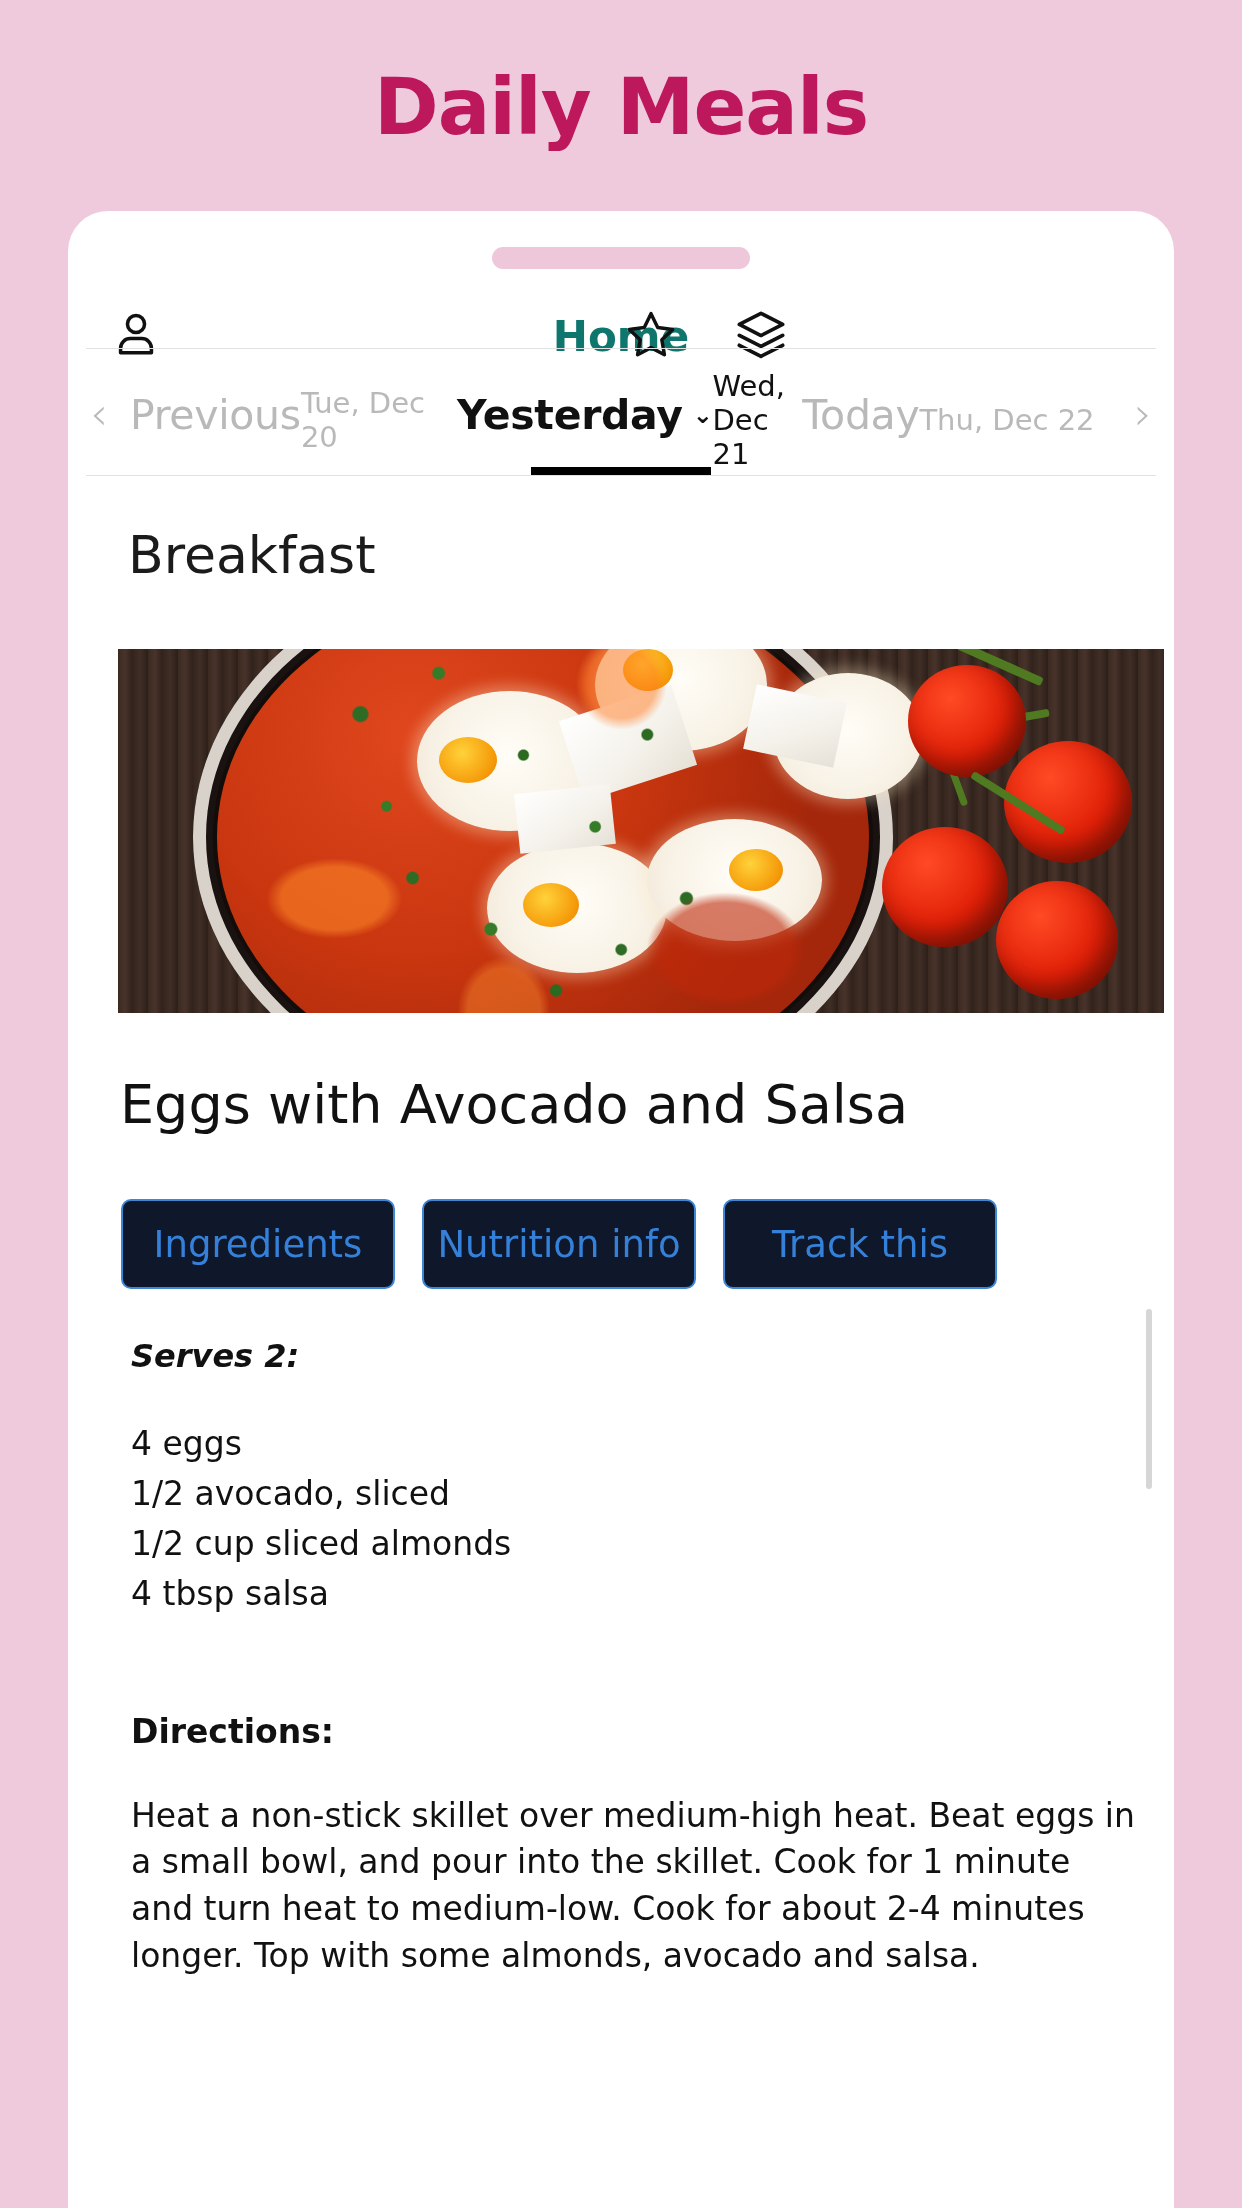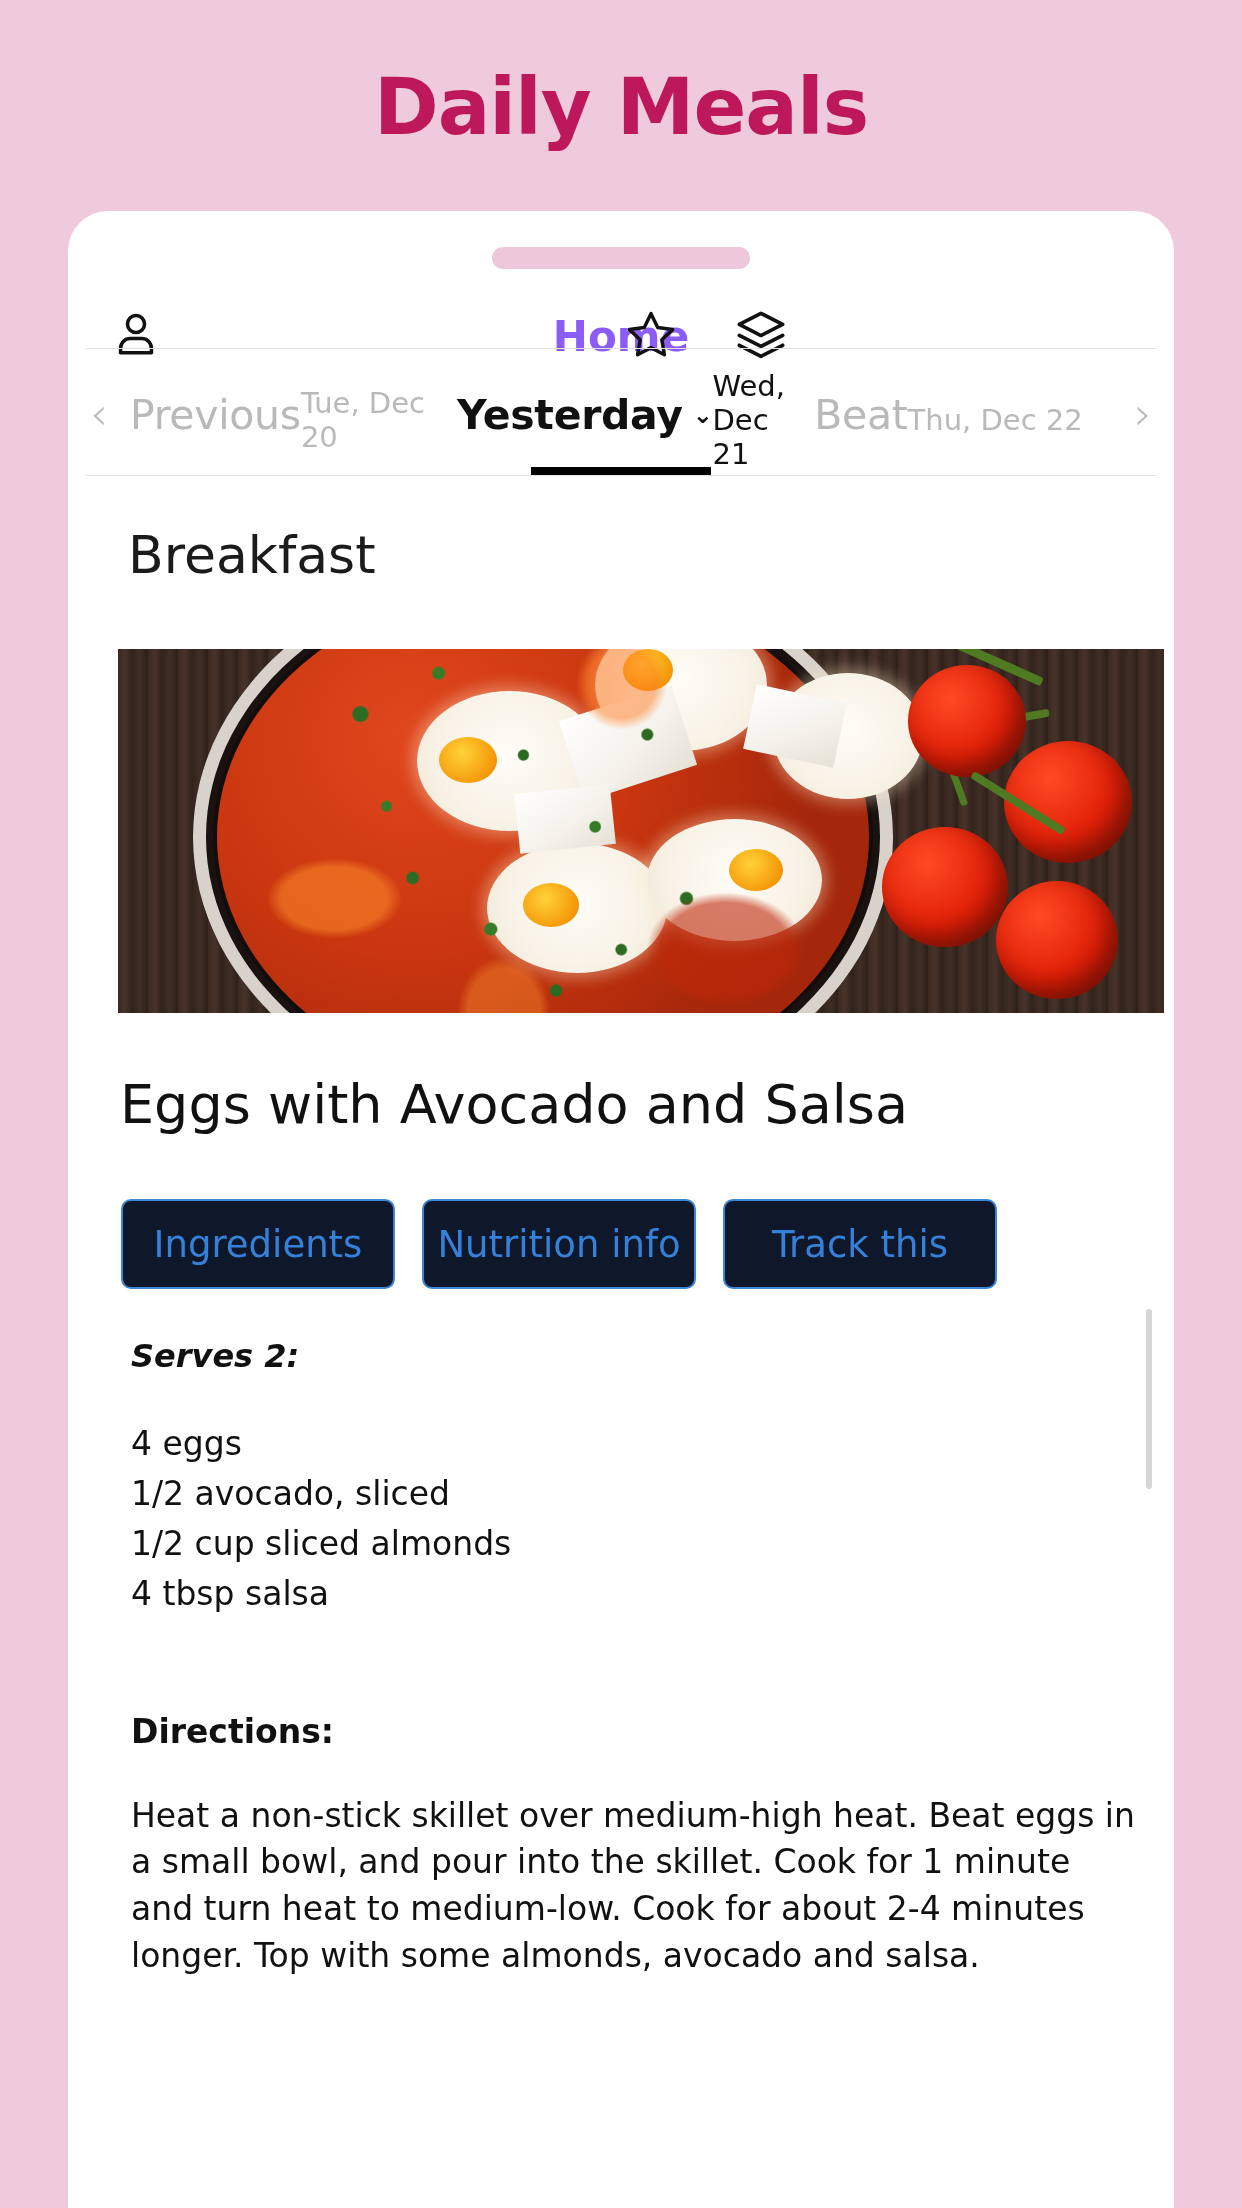--- a/index.html
+++ b/index.html
@@ -46,21 +46,21 @@
     display:flex; align-items:center;
   }
   .nav-icon{
     display:flex; align-items:center; justify-content:center;
     width:76px; height:76px;
   }
   .nav-left { position:absolute; left:30px; }
   .nav-title{
     position:absolute; left:0; width:1106px;
     text-align:center;
-    font-size:42px; font-weight:bold; color:#8b5cf6;
+    font-size:42px; font-weight:bold; color:#0f766e;
     font-family:"DejaVu Sans","Liberation Sans",sans-serif;
   }
   .nav-star { position:absolute; left:545px; }
   .nav-layers { position:absolute; left:655px; }
   .navbar-sep{
     position:absolute; top:137px; left:18px; width:1070px; height:1px;
     background:#e2e2e2;
   }
 
   
@@ -317,21 +317,21 @@
       <div class="daycol active">
         <div class="day-main">
           <span>Yesterday</span>
           <span class="caret">⌄</span>
         </div>
         <div class="day-sub">Wed, Dec 21</div>
       </div>
 
       <div class="daycol">
         <div class="day-main">
-          <span>Beat</span>
+          <span>Today</span>
         </div>
         <div class="day-sub">Thu, Dec 22</div>
       </div>
     </div>
 
     <div class="arrow">›</div>
   </div>
   <div class="datebar-sep"></div>
 
   <div class="content">

